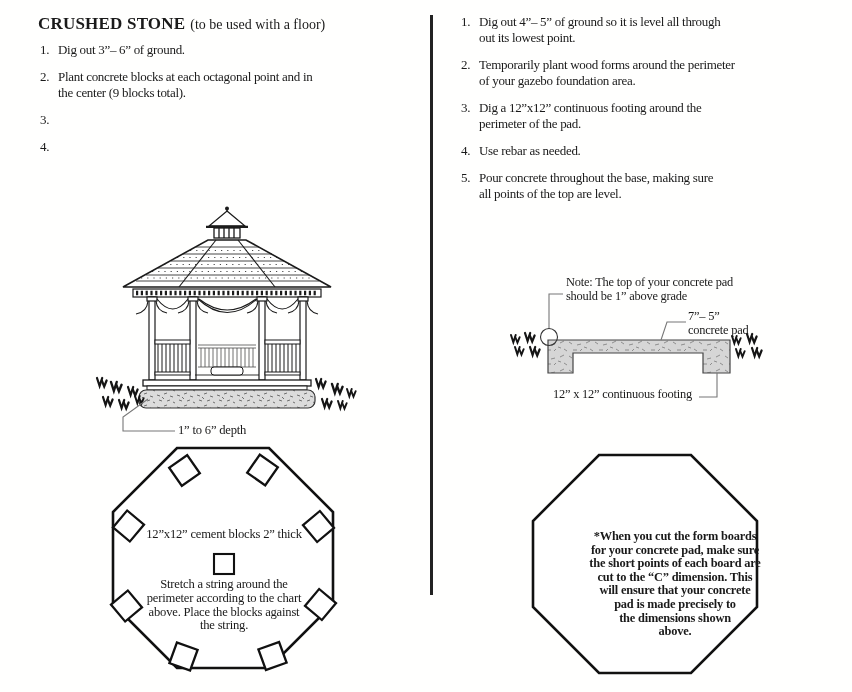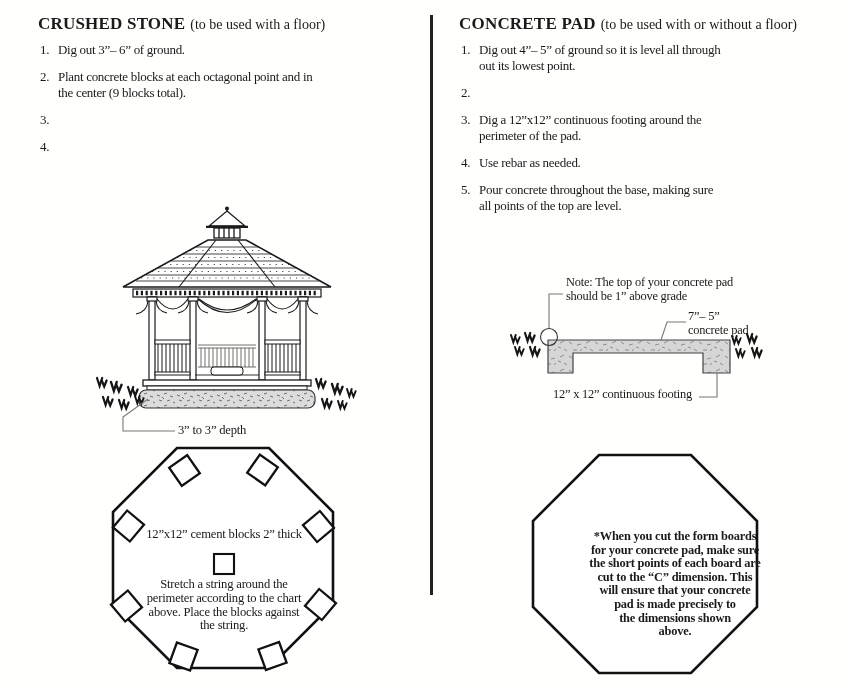--- a/index.html
+++ b/index.html
@@ -193,21 +193,21 @@
         <use href="#tuft" transform="translate(221,179)"></use>
           <use href="#tuft" transform="translate(237,184) scale(1.1)"></use>
         <use href="#tuft" transform="translate(252,189) scale(0.9)"></use>
           <use href="#tuft" transform="translate(227,199)"></use>
         <use href="#tuft" transform="translate(243,201) scale(0.9)"></use>
       </g>
 
       <path d="M53,199 L28,217 L28,231 L80,231" stroke="#777" stroke-width="1.1"></path>
     </g>
   </svg>
-  <div class="fig-label" style="left:178px;top:424px;font-size:12.6px">3” to 3” depth</div>
+  <div class="fig-label" style="left:178px;top:424px;font-size:12.6px">1” to 6” depth</div>
 
   <svg class="fig" style="left:105px;top:443px" width="236" height="232" viewBox="0 0 236 232">
     <polygon points="72,5 164,5 228,69 228,161 164,225 72,225 8,161 8,69" fill="#fff" stroke="#111" stroke-width="2.6"></polygon>
     <g stroke="#111" stroke-width="2.3" fill="#fff">
       <rect x="-11" y="-11" width="22" height="22" transform="translate(79.5,27.5) rotate(-35)"></rect>
       <rect x="-11" y="-11" width="22" height="22" transform="translate(157.5,27) rotate(35)"></rect>
       <rect x="-11" y="-11" width="22" height="22" transform="translate(23.5,83) rotate(40)"></rect>
       <rect x="-11" y="-11" width="22" height="22" transform="translate(213.5,83.5) rotate(-40)"></rect>
       <rect x="-11" y="-11" width="22" height="22" transform="translate(21.5,163) rotate(-40)"></rect>
       <rect x="-11" y="-11" width="22" height="22" transform="translate(215.5,161.5) rotate(40)"></rect>
@@ -218,31 +218,30 @@
   </svg>
   <div class="fig-label centered" style="left:224px;top:528px;font-size:12.6px">12”x12” cement blocks 2” thick</div>
   <div class="fig-label centered" style="left:224px;top:578px;font-size:12.6px">Stretch a string around the
 perimeter according to the chart
 above. Place the blocks against
 the string.</div>
 
   <div class="divider"></div>
 
   <section class="col right">
-    <h2 class="sec-title">
-      <span>CONCRETE PAD</span><span class="sub">(to be used with or without a floor)</span>
-    </h2>
     <ol class="steps">
       <li>
           <span class="n">1.</span>
           <span class="s">Dig out 4”– 5” of ground so it is level all through
 out its lowest point.</span>
         </li>
       <li>
           <span class="n">2.</span>
+          <span class="s">Temporarily plant wood forms around the perimeter
+of your gazebo foundation area.</span>
         </li>
       <li>
           <span class="n">3.</span>
           <span class="s">Dig a 12”x12” continuous footing around the
 perimeter of the pad.</span>
         </li>
       <li>
           <span class="n">4.</span>
           <span class="s">Use rebar as needed.</span>
         </li>

